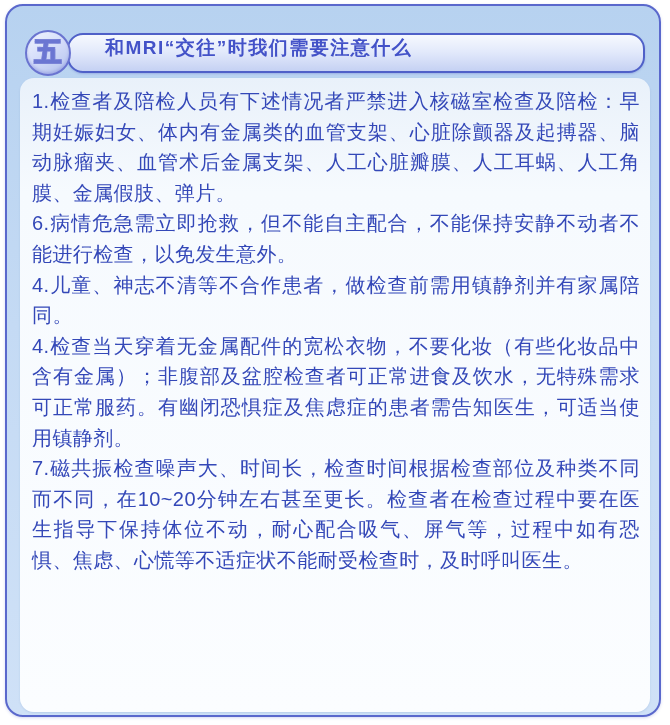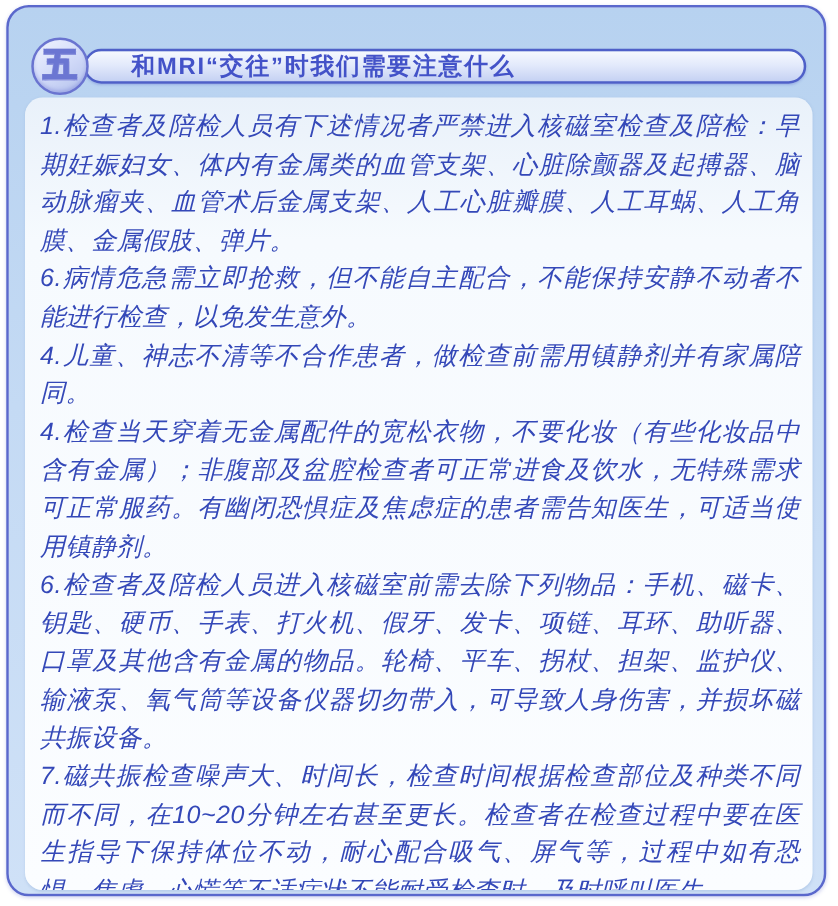--- a/index.html
+++ b/index.html
@@ -58,27 +58,27 @@
     font-weight: bold;
     color: #ffffff;
     -webkit-text-stroke: 1.2px #6b76d2;
     text-shadow: 1px 1px 0 #8b93dd, -1px -1px 0 #8b93dd, 1px -1px 0 #8b93dd, -1px 1px 0 #8b93dd;
     line-height: 1;
     padding-bottom: 2px;
   }
   .title-bar {
     flex: 1 1 auto;
     margin-left: -4px;
-    height: 28px;
+    height: 40px;
     box-sizing: border-box;
     border: 2px solid #4f60c8;
     border-radius: 16px;
     background: linear-gradient(180deg, #f6f9fe 0%, #e2e9fb 48%, #c5d1f3 100%);
     display: flex;
-    align-items: center;
+    align-items: flex-start;
     padding-left: 36px;
     box-shadow: 0 1px 2px rgba(79,96,200,0.3);
   }
   .title-text {
     font-size: 19px;
     font-weight: bold;
     letter-spacing: 1.5px;
     color: #4352c8;
     white-space: nowrap;
   }
@@ -87,21 +87,20 @@
     left: 13px;
     top: 72px;
     width: 630px;
     height: 634px;
     box-sizing: border-box;
     border-radius: 14px;
     background: linear-gradient(180deg, #e9f1fa 0%, #f6fafe 18%, #fbfdff 100%);
     box-shadow: 0 1px 2px rgba(120,150,200,0.25);
     padding: 8px 10px 8px 12px;
     overflow: hidden;
-    font-style: italic;
   }
   .panel p {
     margin: 0;
     font-size: 20px;
     line-height: 30.6px;
     color: #3448b8;
     text-align: justify;
     text-justify: inter-ideograph;
     letter-spacing: 0.4px;
   }
@@ -119,18 +118,17 @@
       <div class="title-bar">
         <span class="title-text">和MRI“交往”时我们需要注意什么</span>
       </div>
     </div>
 
     <div class="panel">
       <p>1.检查者及陪检人员有下述情况者严禁进入核磁室检查及陪检：早期妊娠妇女、体内有金属类的血管支架、心脏除颤器及起搏器、脑动脉瘤夹、血管术后金属支架、人工心脏瓣膜、人工耳蜗、人工角膜、金属假肢、弹片。</p>
       <p>6.病情危急需立即抢救，但不能自主配合，不能保持安静不动者不能进行检查，以免发生意外。</p>
       <p>4.儿童、神志不清等不合作患者，做检查前需用镇静剂并有家属陪同。</p>
       <p>4.检查当天穿着无金属配件的宽松衣物，不要化妆（有些化妆品中含有金属）；非腹部及盆腔检查者可正常进食及饮水，无特殊需求可正常服药。有幽闭恐惧症及焦虑症的患者需告知医生，可适当使用镇静剂。</p>
-      <p>6.检查者及陪检人员进入核磁室前需去除下列物品：手机、磁卡、钥匙、硬币、手表、打火机、假牙、发卡、项链、耳环、助听器、口罩及其他含有金属的物品。轮椅、平车、拐杖、担架、监护仪、输液泵、氧气筒等设备仪器切勿带入，可导致人身伤害，并损坏磁共振设备。</p>
       <p>7.磁共振检查噪声大、时间长，检查时间根据检查部位及种类不同而不同，在10~20分钟左右甚至更长。检查者在检查过程中要在医生指导下保持体位不动，耐心配合吸气、屏气等，过程中如有恐惧、焦虑、心慌等不适症状不能耐受检查时，及时呼叫医生。</p>
     </div>
 
   </div>
 </div>
 
 </body></html>

